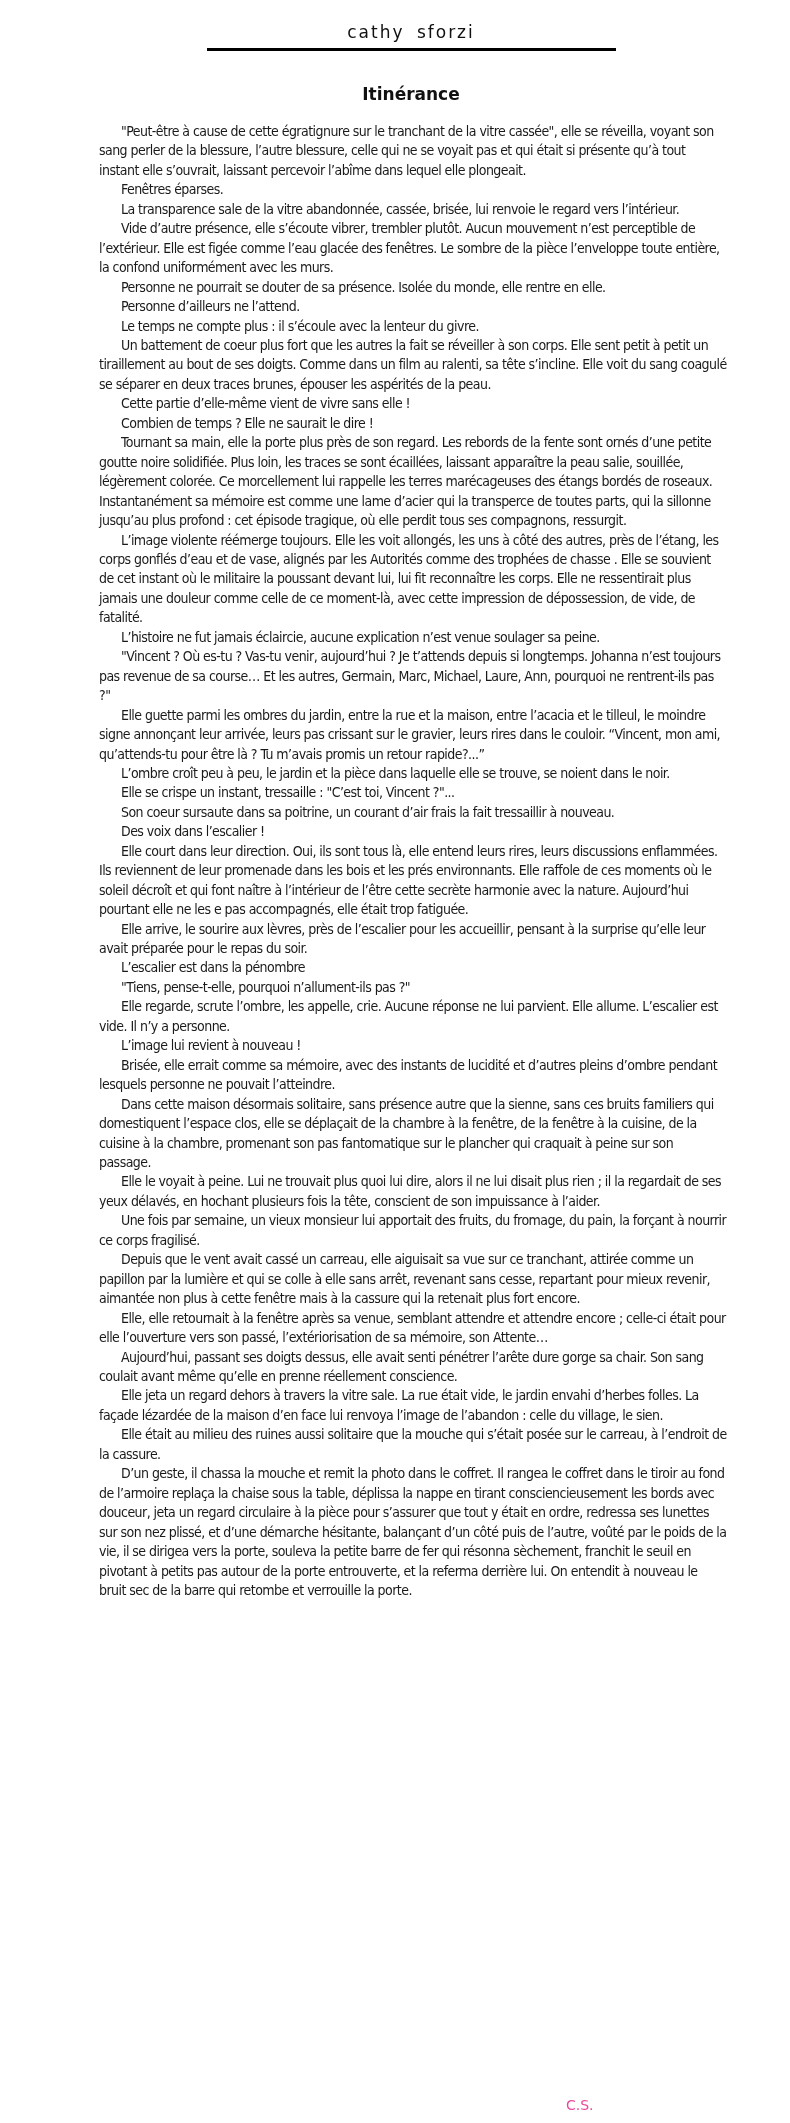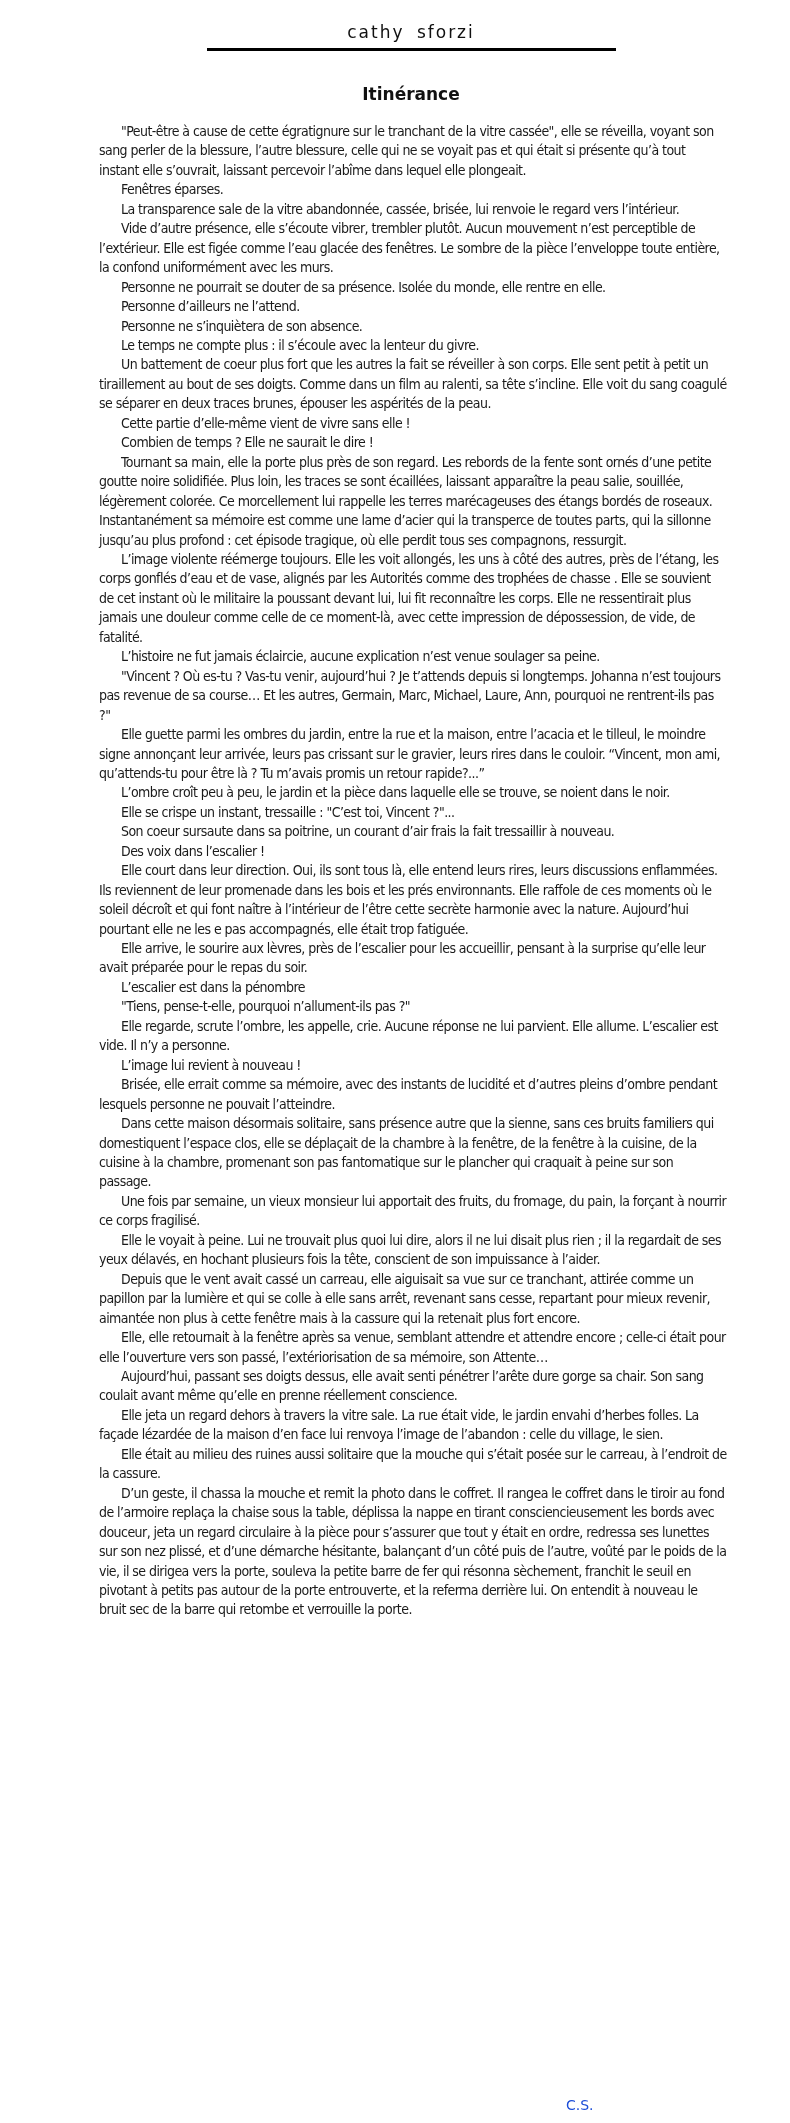--- a/index.html
+++ b/index.html
@@ -14,38 +14,37 @@
     font-family: "DejaVu Sans", sans-serif; font-size: 17px; font-weight: bold; color: #111;
   }
   .body {
     position: absolute; left: 99px; width: 628px; top: 122px;
     font-family: "DejaVu Sans", sans-serif; font-size: 14px; line-height: 19.45px;
     font-stretch: condensed; letter-spacing: -0.55px; color: #1a1a1a;
   }
   .body p { margin: 0; text-indent: 22px; }
   .signature {
     position: absolute; left: 566px; top: 2097px;
-    font-family: "DejaVu Sans", sans-serif; font-size: 14px; color: #1d4ed8; letter-spacing: 0px;
+    font-family: "DejaVu Sans", sans-serif; font-size: 14px; color: #ec4899; letter-spacing: 0px;
   }
 </style>
 </head>
 <body>
 
 <div class="author">cathy sforzi</div>
 <div class="rule"></div>
 <div class="title">Itinérance</div>
 
 <div class="body" id="story-body">
     <p>"Peut-être à cause de cette égratignure sur le tranchant de la vitre cassée", elle se réveilla, voyant son sang perler de la blessure, l’autre blessure, celle qui ne se voyait pas et qui était si présente qu’à tout instant elle s’ouvrait, laissant percevoir l’abîme dans lequel elle plongeait.</p>
     <p>Fenêtres éparses.</p>
     <p>La transparence sale de la vitre abandonnée, cassée, brisée, lui renvoie le regard vers l’intérieur.</p>
     <p>Vide d’autre présence, elle s’écoute vibrer,  trembler plutôt. Aucun mouvement n’est perceptible de l’extérieur. Elle est figée comme l’eau glacée des fenêtres. Le sombre de la pièce l’enveloppe toute entière, la confond uniformément avec les murs.</p>
     <p>Personne ne pourrait se douter de sa présence. Isolée du monde, elle rentre en elle.</p>
     <p>Personne d’ailleurs ne l’attend.</p>
-    <p>Personne ne s’inquiètera de son absence.</p>
     <p>Le temps ne compte plus : il s’écoule avec la lenteur du givre.</p>
     <p>Un battement de coeur plus fort que les autres la fait se réveiller à son corps. Elle sent petit à petit un tiraillement au bout de ses doigts. Comme dans un film au ralenti, sa tête s’incline. Elle voit du sang coagulé se séparer en deux traces brunes, épouser les aspérités de la peau.</p>
     <p>Cette partie d’elle-même vient de vivre sans elle !</p>
     <p>Combien de temps ? Elle ne saurait le dire !</p>
     <p>Tournant sa main, elle la porte plus près de son regard. Les rebords de la fente sont ornés d’une petite goutte noire solidifiée. Plus loin, les traces se sont écaillées, laissant apparaître la peau salie, souillée, légèrement colorée. Ce morcellement lui rappelle les terres marécageuses des étangs bordés de roseaux. Instantanément sa mémoire est comme une lame d’acier qui la transperce de toutes parts, qui la sillonne jusqu’au plus profond : cet épisode tragique,  où elle perdit tous ses compagnons, ressurgit.</p>
     <p>L’image violente réémerge toujours. Elle les voit allongés, les uns à côté des autres,  près de l’étang, les corps gonflés d’eau et de vase, alignés par les Autorités comme des trophées de chasse . Elle se souvient de cet instant où le militaire la poussant devant lui, lui fit reconnaître les corps. Elle ne ressentirait plus jamais une douleur comme celle de ce moment-là, avec cette impression de dépossession, de vide, de fatalité.</p>
     <p>L’histoire ne fut jamais éclaircie, aucune explication n’est venue soulager sa peine.</p>
     <p>"Vincent ? Où es-tu ? Vas-tu venir,  aujourd’hui ? Je t’attends depuis si longtemps. Johanna n’est toujours pas revenue de sa course… Et les autres, Germain, Marc,  Michael,  Laure,  Ann, pourquoi ne rentrent-ils pas ?"</p>
     <p>Elle guette parmi les ombres du jardin,  entre la rue et la maison, entre l’acacia et le tilleul, le moindre signe annonçant leur arrivée, leurs pas crissant sur le gravier, leurs rires dans le couloir. “Vincent, mon ami, qu’attends-tu pour être là ? Tu m’avais promis un retour rapide?...”</p>
     <p>L’ombre croît peu à peu, le jardin et la pièce dans laquelle elle se trouve, se noient dans le noir.</p>
@@ -53,22 +52,22 @@
     <p>Son coeur sursaute dans sa poitrine, un courant d’air frais la fait tressaillir à nouveau.</p>
     <p>Des voix dans l’escalier !</p>
     <p>Elle court dans leur direction. Oui, ils sont tous là, elle entend leurs rires, leurs discussions enflammées. Ils reviennent de leur promenade dans les bois et les prés environnants. Elle raffole de ces moments où le soleil décroît et qui font naître à l’intérieur de l’être cette secrète harmonie avec la nature. Aujourd’hui pourtant elle ne les e pas accompagnés, elle était trop fatiguée.</p>
     <p>Elle arrive, le sourire aux lèvres, près de l’escalier pour les accueillir, pensant à la surprise qu’elle leur avait préparée pour le repas du soir.</p>
     <p>L’escalier est dans la pénombre</p>
     <p>"Tiens, pense-t-elle, pourquoi n’allument-ils pas ?"</p>
     <p>Elle regarde, scrute l’ombre, les appelle, crie. Aucune réponse ne lui parvient. Elle allume. L’escalier est vide. Il n’y a personne.</p>
     <p>L’image lui revient à nouveau !</p>
     <p>Brisée, elle errait comme sa mémoire, avec des instants de lucidité et d’autres pleins d’ombre pendant lesquels personne ne pouvait l’atteindre.</p>
     <p>Dans cette maison désormais solitaire, sans présence autre que la sienne, sans ces bruits familiers qui domestiquent l’espace clos, elle se déplaçait de la chambre à la fenêtre, de la fenêtre à la cuisine, de la cuisine à la chambre, promenant son pas fantomatique sur le plancher qui craquait à peine sur son passage.</p>
+    <p>Elle le voyait à peine. Lui ne trouvait plus quoi lui dire, alors il ne lui disait plus rien ; il la regardait de ses yeux délavés, en hochant plusieurs fois la tête, conscient de son impuissance à l’aider.</p>
     <p>Une fois par semaine, un vieux monsieur lui apportait des fruits, du fromage, du pain, la forçant à nourrir ce corps fragilisé.</p>
-    <p>Elle le voyait à peine. Lui ne trouvait plus quoi lui dire, alors il ne lui disait plus rien ; il la regardait de ses yeux délavés, en hochant plusieurs fois la tête, conscient de son impuissance à l’aider.</p>
     <p>Depuis que le vent avait cassé un carreau, elle aiguisait sa vue sur ce tranchant, attirée comme un papillon par la lumière et qui se colle à elle sans arrêt, revenant sans cesse, repartant pour mieux revenir, aimantée non plus à cette fenêtre mais à la cassure qui la retenait plus fort encore.</p>
     <p>Elle, elle retournait à la fenêtre après sa venue, semblant attendre et attendre encore ; celle-ci était pour elle l’ouverture vers son passé, l’extériorisation de sa mémoire, son Attente…</p>
     <p>Aujourd’hui, passant ses doigts dessus, elle avait senti pénétrer l’arête dure gorge sa chair. Son sang coulait avant même qu’elle en prenne réellement conscience.</p>
     <p>Elle jeta un regard dehors à travers la vitre sale. La rue était vide, le jardin envahi d’herbes folles. La façade lézardée de la maison d’en face lui renvoya l’image de l’abandon : celle du village, le sien.</p>
     <p>Elle était au milieu des ruines aussi solitaire que la mouche qui s’était posée sur le carreau, à l’endroit de la cassure.</p>
     <p>D’un geste, il chassa la mouche et remit la photo dans le coffret. Il rangea le coffret dans le tiroir au fond de l’armoire replaça la chaise sous la table, déplissa la nappe en tirant consciencieusement les bords avec douceur, jeta un regard circulaire à la pièce pour s’assurer que tout y était en ordre, redressa ses lunettes sur son nez plissé, et d’une démarche hésitante, balançant d’un côté puis de l’autre, voûté par le poids de la vie, il se dirigea vers la porte, souleva la petite barre de fer qui résonna sèchement, franchit le seuil en pivotant à petits pas autour de la porte entrouverte, et la referma derrière lui. On entendit à nouveau le bruit sec de la barre qui retombe et verrouille la porte.</p>
   </div>
 
 <div class="signature">C.S.</div>
 

